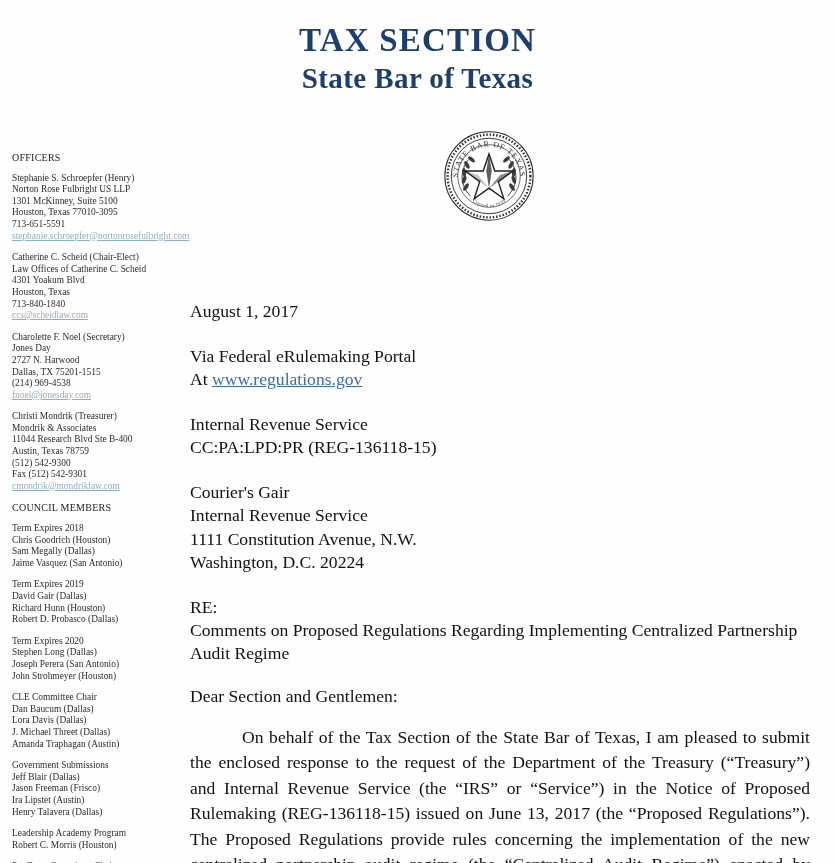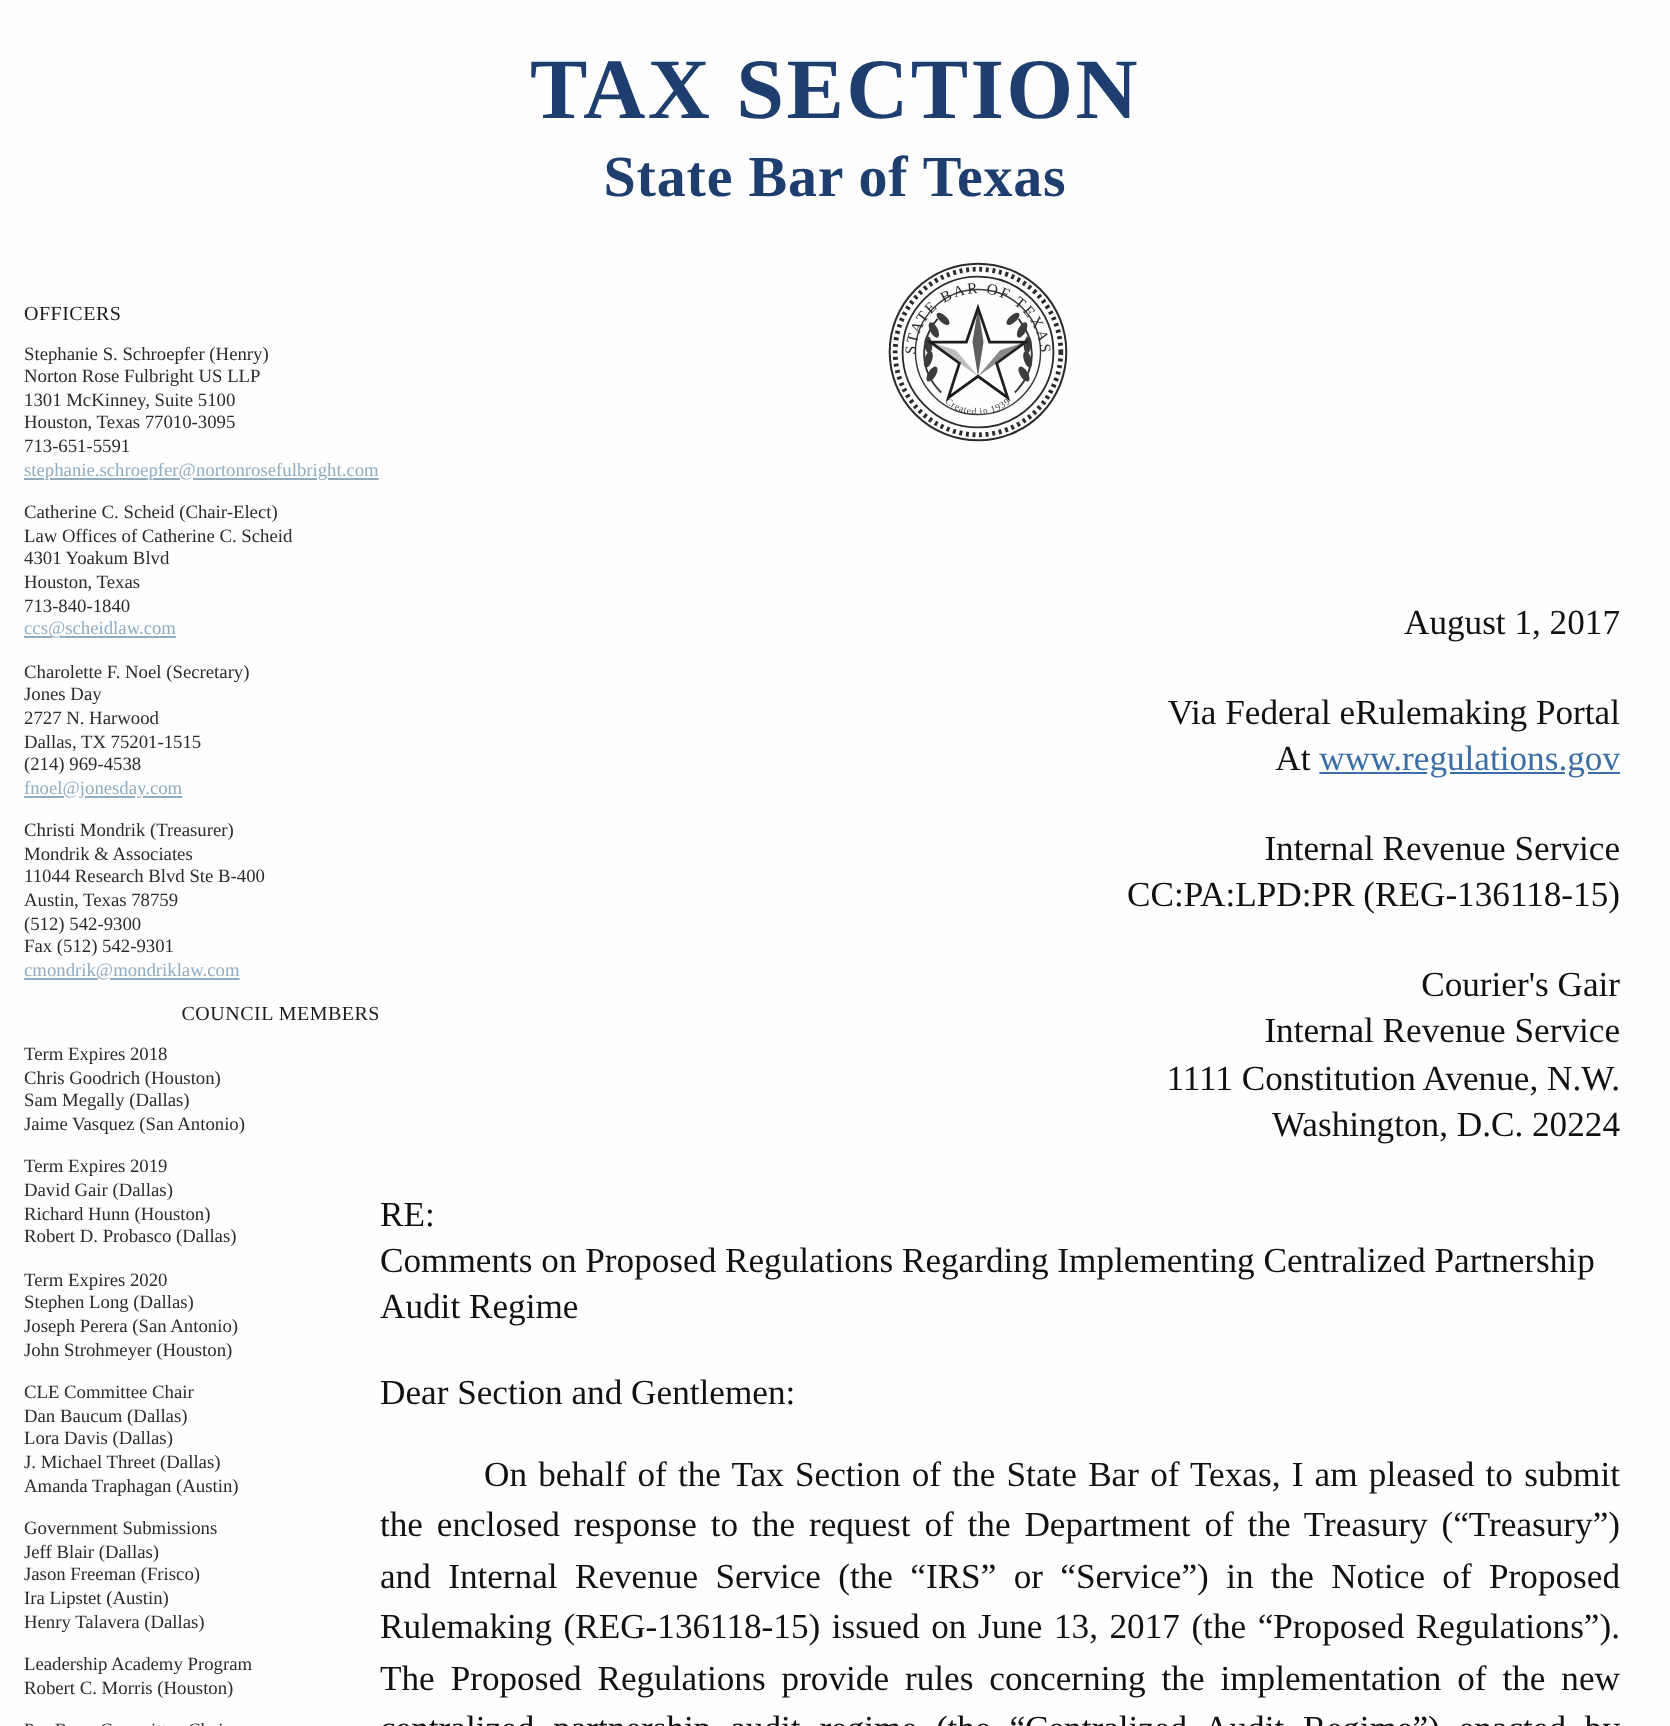--- a/index.html
+++ b/index.html
@@ -21,21 +21,21 @@
 
   
   .letterhead{
     position:absolute;
     left:0;top:22px;width:835px;
     text-align:center;
   }
   .lh-line1{
     font-family:"Liberation Serif","DejaVu Serif",serif;
     font-weight:bold;
-    font-size:43px;
+    font-size:33px;
     letter-spacing:1.2px;
     color:#1d3e6e;
     line-height:1.12;
   }
   .lh-line2{
     font-family:"Liberation Serif","DejaVu Serif",serif;
     font-weight:bold;
     font-size:29px;
     letter-spacing:0.4px;
     color:#1d3e6e;
@@ -86,21 +86,21 @@
   
   .body{
     position:absolute;
     left:190px;top:300px;
     width:620px;
     font-size:17.6px;
     line-height:23.5px;
     color:#111;
   }
   .blk{ margin-bottom:21px; }
-  .blk .l{ white-space:nowrap;text-align:right; }
+  .blk .l{ white-space:nowrap; }
   .link{
     color:#3a6ea5;
     text-decoration:underline;
   }
   .re-row{
     display:flex;
     margin-bottom:20px;
     margin-top:2px;
     flex-direction:column;
   }
@@ -199,21 +199,21 @@
     <div class="sb-block">
       <div class="sb-line">Christi Mondrik (Treasurer)</div>
       <div class="sb-line">Mondrik &amp; Associates</div>
       <div class="sb-line">11044 Research Blvd Ste B-400</div>
       <div class="sb-line">Austin, Texas 78759</div>
       <div class="sb-line">(512) 542-9300</div>
       <div class="sb-line">Fax  (512) 542-9301</div>
       <div class="sb-line sb-email">cmondrik@mondriklaw.com</div>
     </div>
 
-    <div class="sb-head" style="margin-top:6px;text-align:right;">COUNCIL MEMBERS</div>
+    <div class="sb-head" style="margin-top:6px;">COUNCIL MEMBERS</div>
 
     <div class="sb-block">
       <div class="sb-line sb-sub">Term Expires 2018</div>
       <div class="sb-line">Chris Goodrich (Houston)</div>
       <div class="sb-line">Sam Megally (Dallas)</div>
       <div class="sb-line">Jaime Vasquez (San Antonio)</div>
     </div>
 
     <div class="sb-block">
       <div class="sb-line sb-sub">Term Expires 2019</div>

